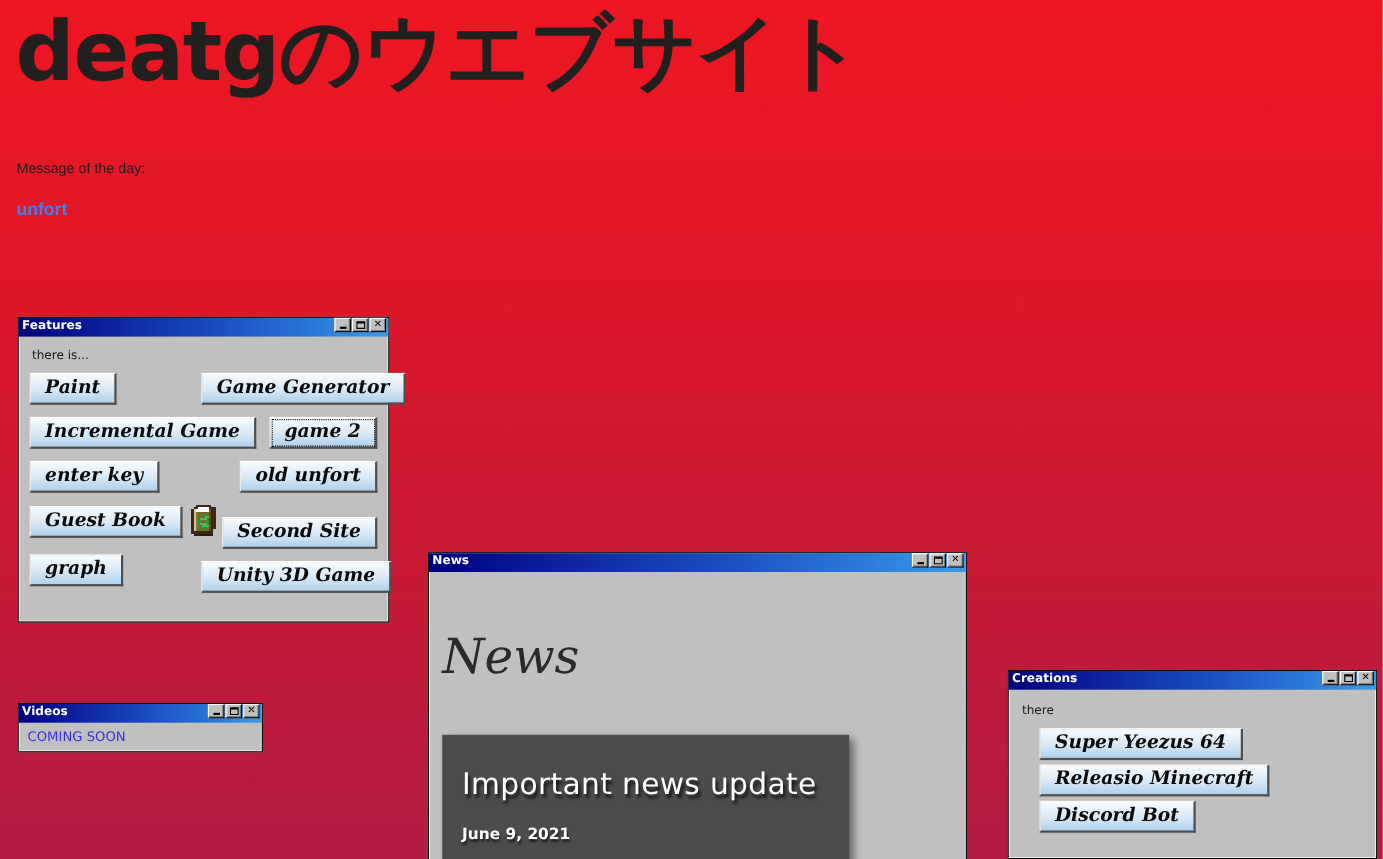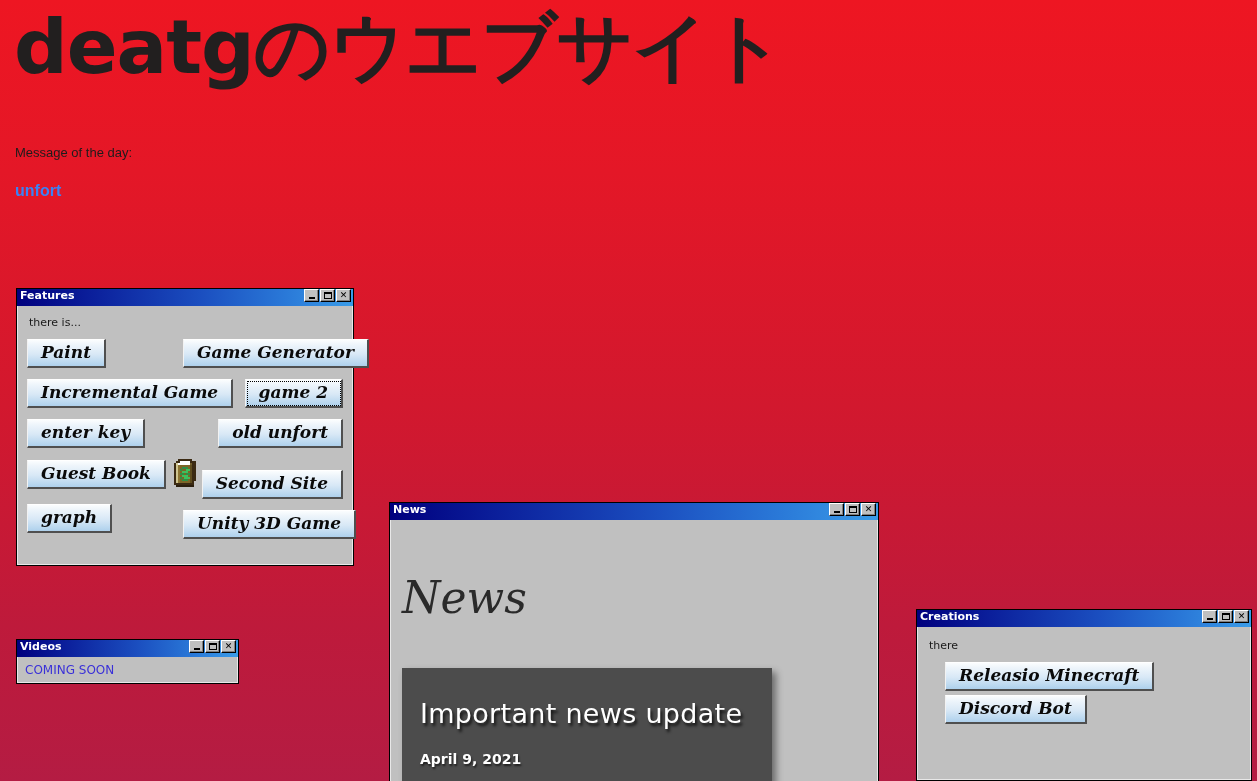--- a/index.html
+++ b/index.html
@@ -394,21 +394,21 @@
         </span>
       <span class="win-btn close">
           <span class="g">✕</span>
         </span>
     </span>
   </div>
   <div class="win-body">
     <h2 id="news-heading">News</h2>
     <div id="news-card">
       <h3 id="news-card-title">Important news update</h3>
-      <p id="news-card-date">April 9, 2021</p>
+      <p id="news-card-date">June 9, 2021</p>
     </div>
   </div>
 </div>
 
 <div class="win" id="win-creations">
   <div class="win-titlebar">
     <span class="win-title">Creations</span>
     <span class="win-ctrls">
       <span class="win-btn min">
           <span class="g"></span>
@@ -417,17 +417,18 @@
           <span class="g"></span>
         </span>
       <span class="win-btn close">
           <span class="g">✕</span>
         </span>
     </span>
   </div>
   <div class="win-body">
     <div class="win-hint">there</div>
     <div id="creations-list">
+      <div class="retro-btn">Super Yeezus 64</div>
       <div class="retro-btn">Releasio Minecraft</div>
       <div class="retro-btn">Discord Bot</div>
     </div>
   </div>
 </div>
 
 </body></html>

